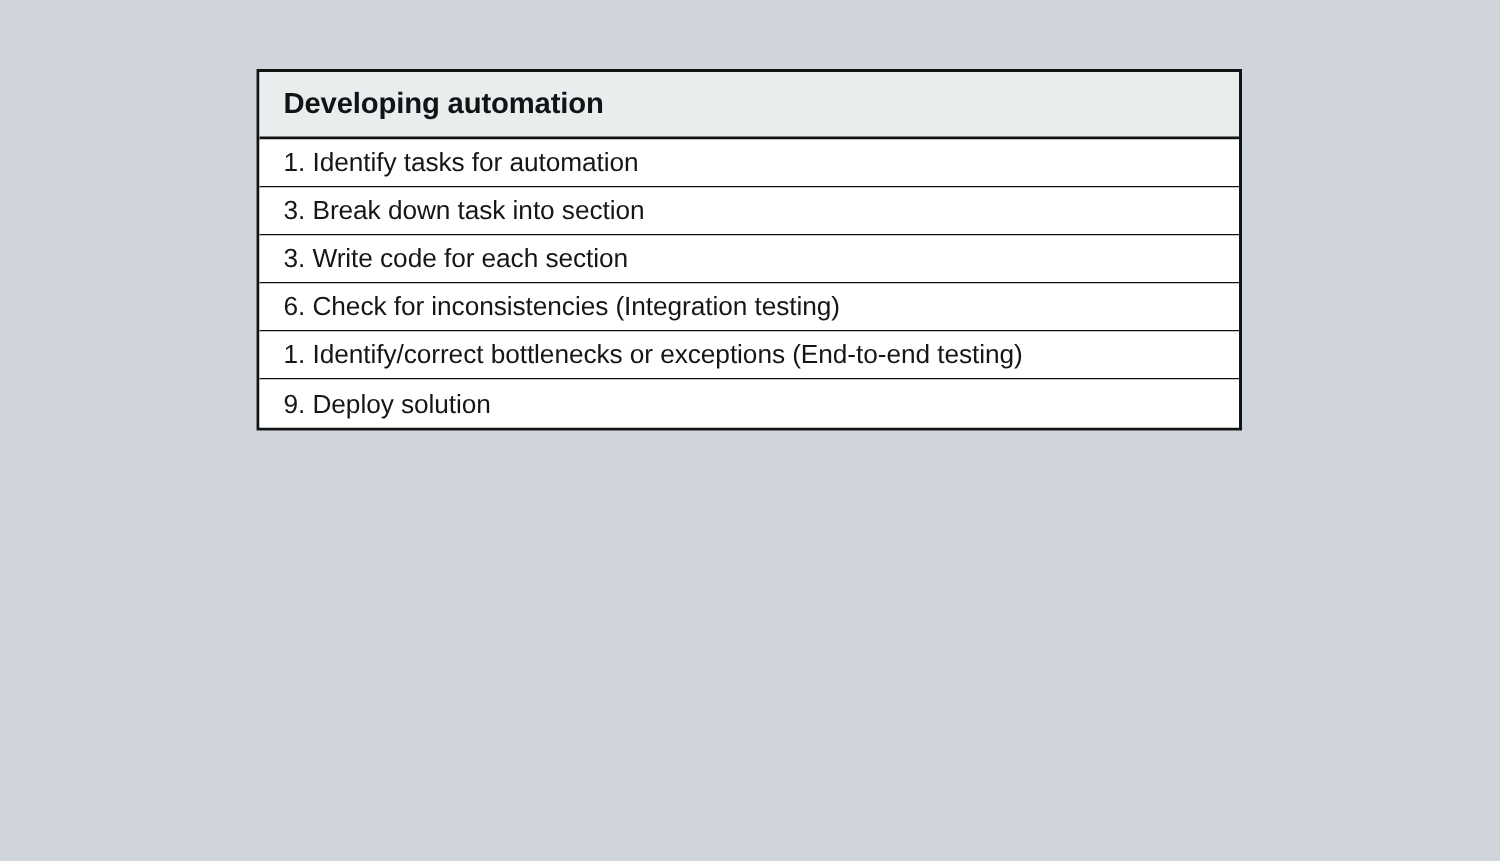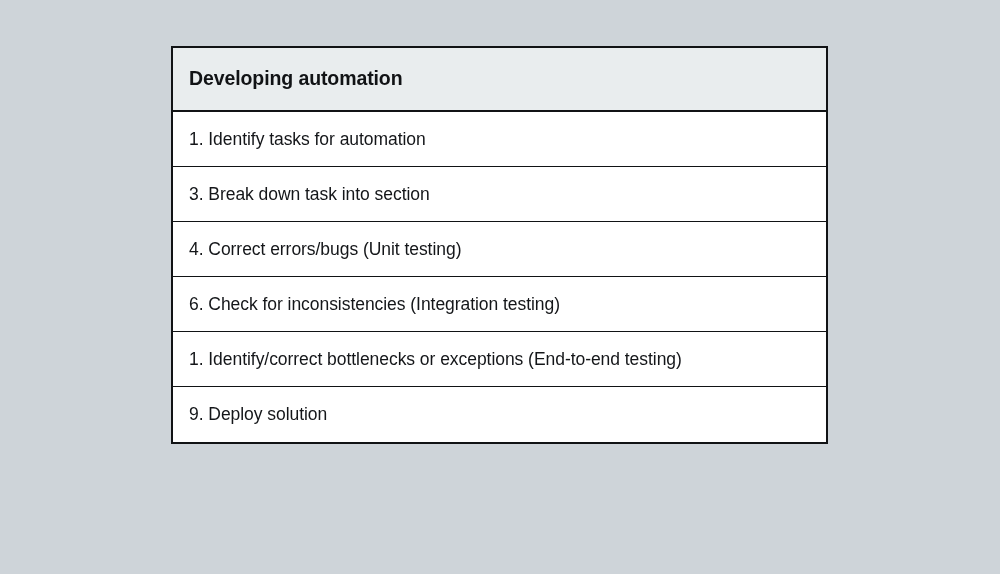--- a/index.html
+++ b/index.html
@@ -21,40 +21,40 @@
   .table-card {
     position: absolute;
     left: 171px;
     top: 46px;
     width: 657px;
     border: 2px solid #111315;
     box-sizing: border-box;
     background: #ffffff;
   }
   .table-header {
-    height: 64px;
+    height: 45px;
     background: #e9edee;
     border-bottom: 2px solid #111315;
     box-sizing: border-box;
     display: flex;
     align-items: center;
     padding: 0 16px;
   }
   .table-header-title {
     font-size: 19.5px;
     font-weight: bold;
     color: #111315;
     letter-spacing: -0.1px;
     line-height: 1;
   }
   .table-body {
     display: block;
   }
   .table-row {
-    height: 55px;
+    height: 32px;
     box-sizing: border-box;
     display: flex;
     align-items: center;
     padding: 0 16px;
     background: #ffffff;
     border-bottom: 1px solid #111315;
   }
   .table-row:last-child {
     border-bottom: none;
   }
@@ -81,24 +81,24 @@
     <div class="table-body">
 
       <div class="table-row">
         <span class="row-text">1. Identify tasks for automation</span>
       </div>
 
       <div class="table-row">
         <span class="row-text">3. Break down task into section</span>
       </div>
 
+      <div class="table-row">
+        <span class="row-text">3. Write code for each section</span>
+      </div>
 
-      <div class="table-row">
-        <span class="row-text">4. Correct errors/bugs (Unit testing)</span>
-      </div>
 
       <div class="table-row">
         <span class="row-text">6. Check for inconsistencies (Integration testing)</span>
       </div>
 
       <div class="table-row">
         <span class="row-text">1. Identify/correct bottlenecks or exceptions (End-to-end testing)</span>
       </div>
 
 

